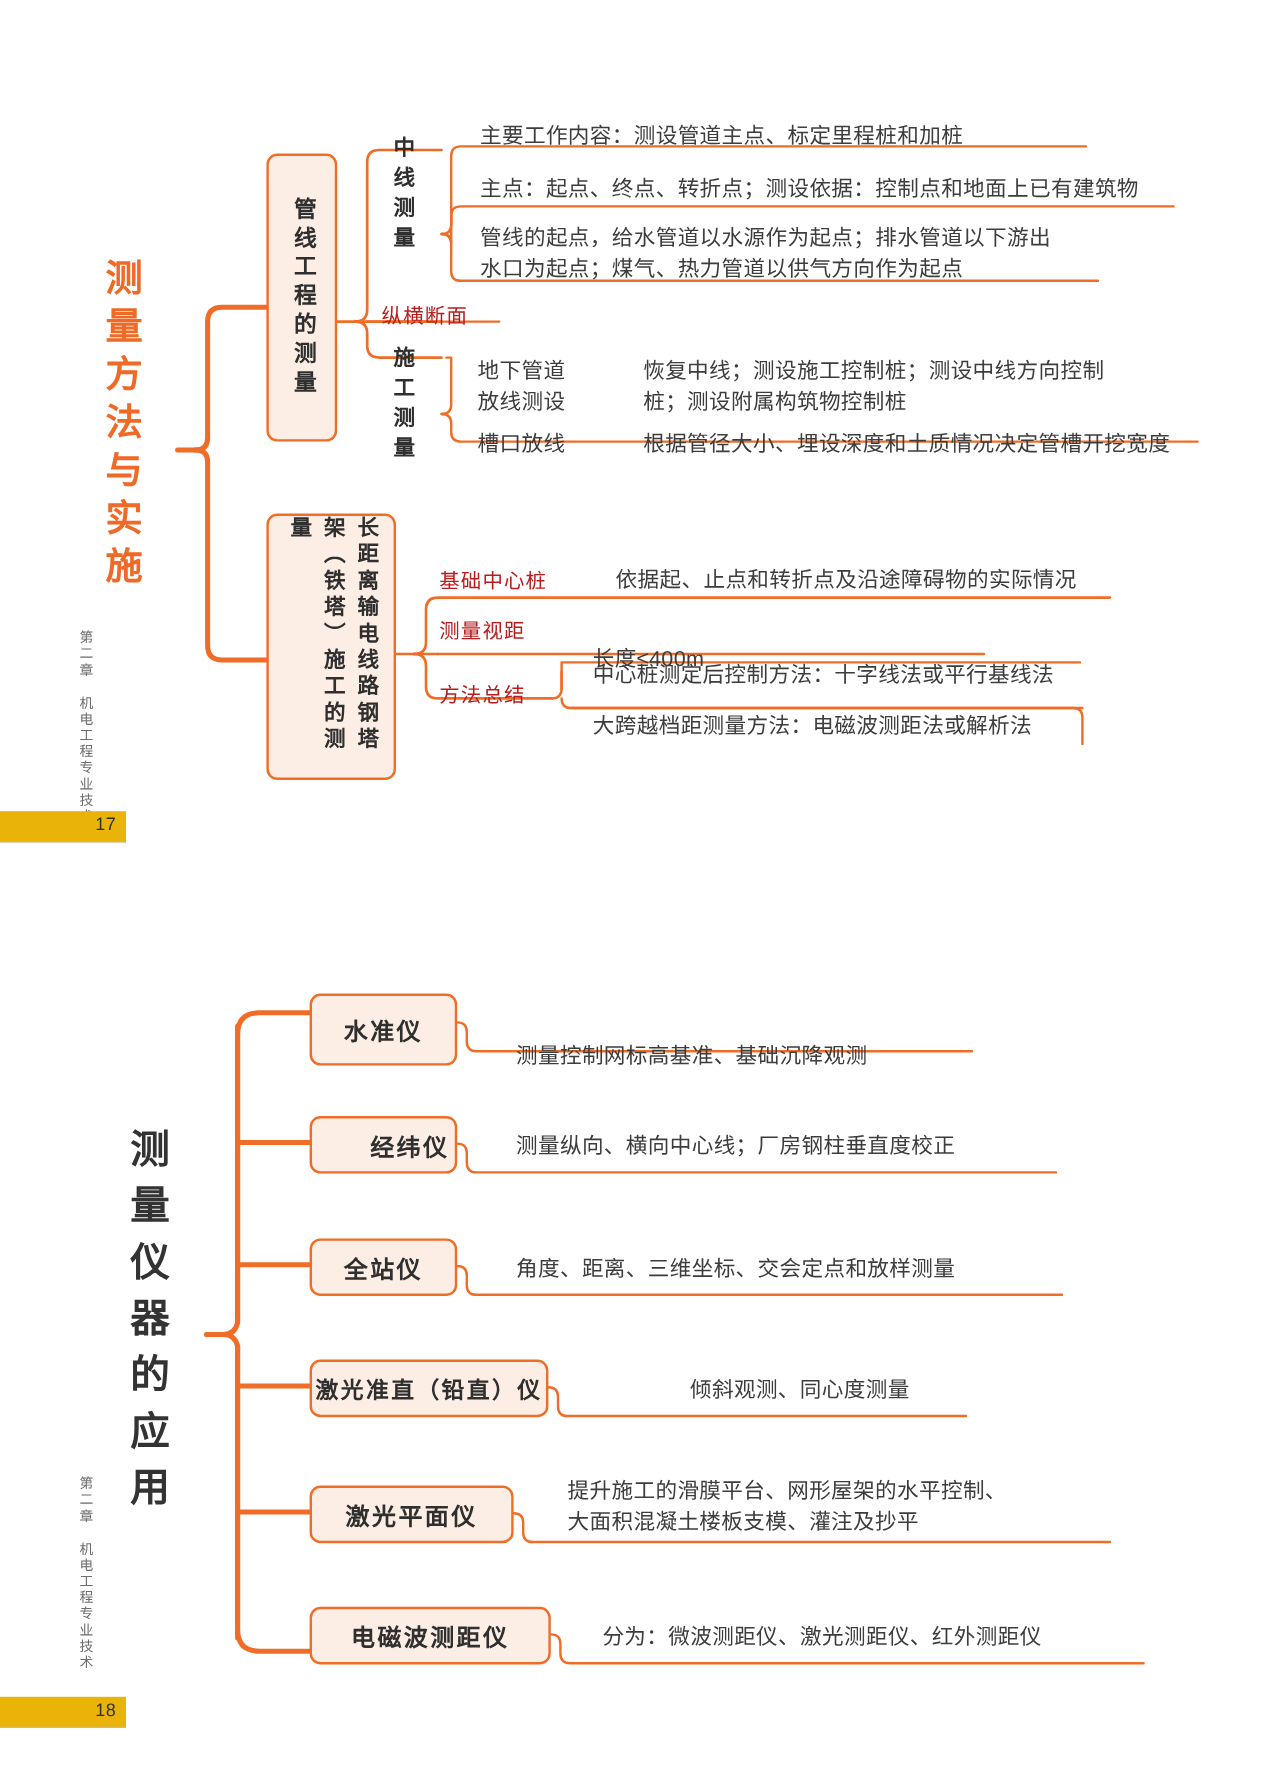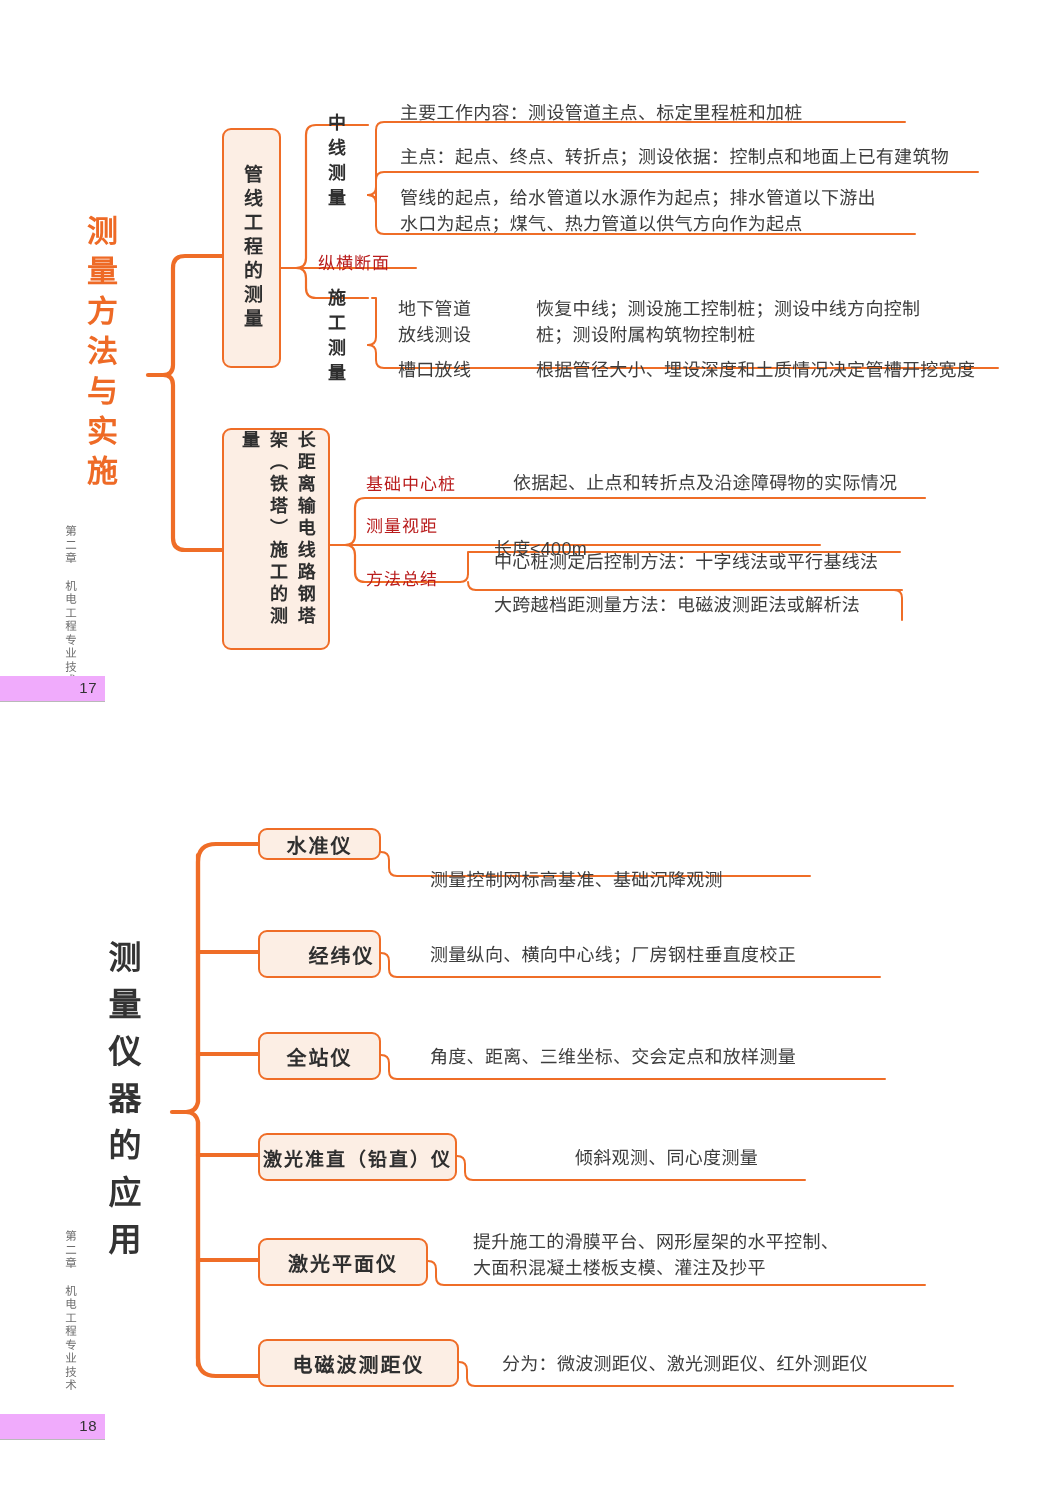--- a/index.html
+++ b/index.html
@@ -8,21 +8,21 @@
     font-family:"Liberation Sans","DejaVu Sans",sans-serif;
     color:#3c3c3c;
   }
   .page{position:absolute;left:0;width:1052px;background:#ffffff;}
   #page-top{top:0;height:740px;}
   #page-bottom{top:740px;height:747px;}
 
   
   .pagenum-bar{
     position:absolute;left:0;width:105px;height:26px;
-    background:#f0abfc;border-bottom:1px solid #b9b9b9;
+    background:#eab308;border-bottom:1px solid #b9b9b9;
     box-sizing:border-box;
     text-decoration:underline;
   }
   .pagenum{
     position:absolute;right:8px;top:3px;
     font-size:15px;color:#333;letter-spacing:.5px;
     font-family:"Liberation Sans","DejaVu Sans",sans-serif;
   }
   .side-caption{
     position:absolute;
@@ -180,21 +180,21 @@
     <path class="wire thin" d="M381,112 q8,0 8,8 V128 q0,8 8,8 H810"></path>
     <path class="wire thin" d="M381,213 q8,0 8,8 V229 q0,8 8,8 H880"></path>
     <path class="wire thin" d="M381,315 q8,0 8,8 V331 q0,8 8,8 H885"></path>
     <path class="wire thin" d="M457,416 q8,0 8,8 V432 q0,8 8,8 H805"></path>
     <path class="wire thin" d="M428,521 q8,0 8,8 V537 q0,8 8,8 H925"></path>
     <path class="wire thin" d="M459,622 q8,0 8,8 V638 q0,8 8,8 H953"></path>
   </svg>
 
   <div class="root-title-dark" style="left:98px;top:200px;height:348px;">测量仪器的应用</div>
 
-  <div class="node-box h" style="left:258px;top:88px;width:123px;height:32px;">水准仪</div>
+  <div class="node-box h" style="left:258px;top:88px;width:123px;height:60px;">水准仪</div>
   <div class="body-text serif" style="left:430px;top:100px;width:430px;">测量控制网标高基准、基础沉降观测</div>
 
   <div class="node-box h" style="left:258px;top:190px;width:123px;height:48px;padding-left:44px;">经纬仪</div>
   <div class="body-text" style="left:430px;top:202px;width:470px;">测量纵向、横向中心线；厂房钢柱垂直度校正</div>
 
   <div class="node-box h" style="left:258px;top:292px;width:123px;height:48px;">全站仪</div>
   <div class="body-text" style="left:430px;top:304px;width:470px;">角度、距离、三维坐标、交会定点和放样测量</div>
 
   <div class="node-box h" style="left:258px;top:393px;width:199px;height:48px;font-size:19px;">激光准直（铅直）仪</div>
   <div class="body-text" style="left:575px;top:405px;width:330px;">倾斜观测、同心度测量</div>

